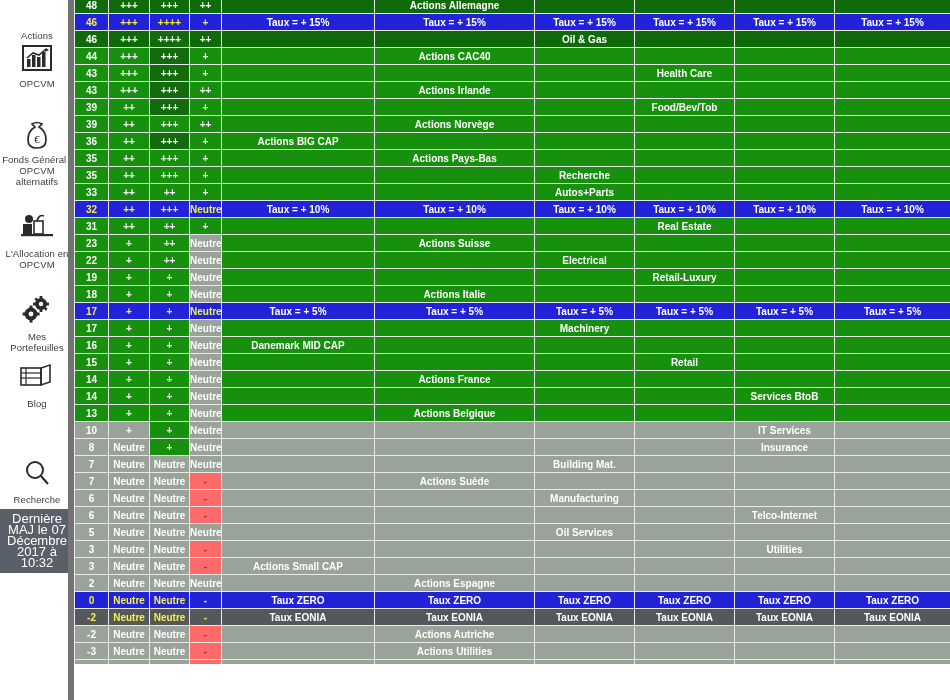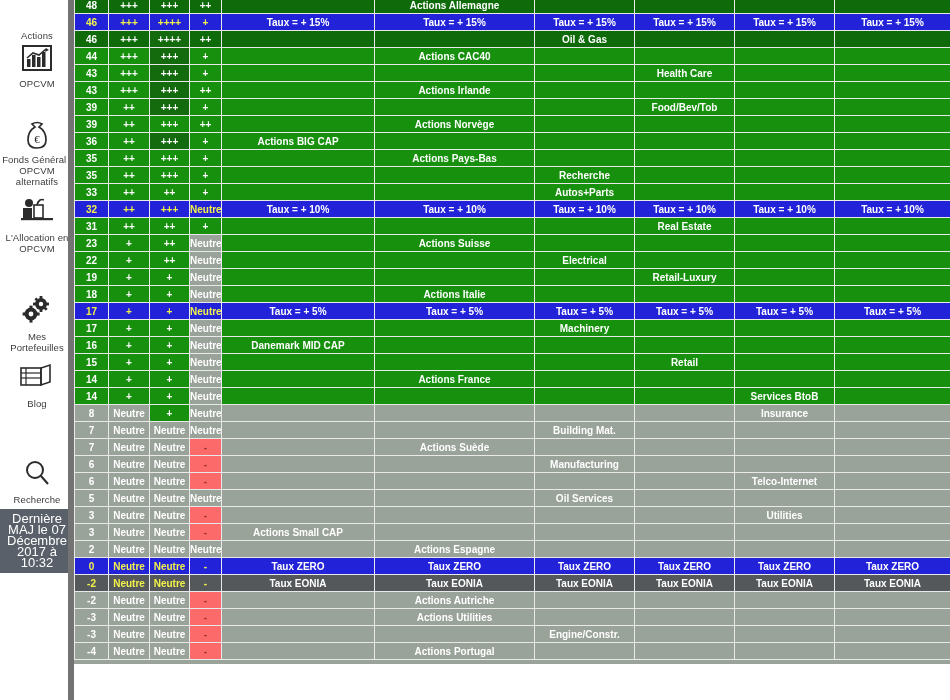--- a/index.html
+++ b/index.html
@@ -143,21 +143,21 @@
     <div class="nav-item" style="top:118px">
       <span class="nav-ico">
         <svg width="34" height="34" viewBox="0 0 34 34">
           <path d="M12 6 q5 -3 10 0 l-3 3 q7 4 7 13 q0 8 -9 8 q-9 0 -9 -8 q0 -9 7 -13 z" fill="none" stroke="#2b2b2b" stroke-width="1.7"></path>
           <text x="17" y="25" font-size="11" font-family="'Liberation Serif',serif" fill="#2b2b2b" text-anchor="middle">€</text>
         </svg>
       </span>
       <span class="nav-lbl">Fonds Général : OPCVM alternatifs</span>
     </div>
 
-    <div class="nav-item" style="top:196px">
+    <div class="nav-item" style="top:212px">
       <span class="nav-ico">
         <svg width="40" height="30" viewBox="0 0 40 30">
           <rect x="4" y="22" width="32" height="2.2" fill="#2b2b2b"></rect>
           <rect x="6" y="12" width="9" height="10" fill="#2b2b2b"></rect>
           <rect x="17" y="9" width="9" height="13" fill="none" stroke="#2b2b2b" stroke-width="1.6"></rect>
           <circle cx="12" cy="7" r="4" fill="#2b2b2b"></circle>
           <path d="M20 9 q2 -7 7 -5" fill="none" stroke="#2b2b2b" stroke-width="1.6"></path>
         </svg>
       </span>
       <span class="nav-lbl">L'Allocation en OPCVM</span>
@@ -510,20 +510,44 @@
             <td class="num g">+</td>
             <td class="num gray">Neutre</td>
             <td class="lbl g">&nbsp;</td>
             <td class="lbl g">&nbsp;</td>
             <td class="lbl g">&nbsp;</td>
             <td class="lbl g">&nbsp;</td>
             <td class="lbl g"><span class="u">Services BtoB</span></td>
             <td class="lbl g">&nbsp;</td>
           </tr>
           <tr>
+            <td class="num g">13</td>
+            <td class="num g">+</td>
+            <td class="num g">+</td>
+            <td class="num gray">Neutre</td>
+            <td class="lbl g">&nbsp;</td>
+            <td class="lbl g"><span class="u">Actions Belgique</span></td>
+            <td class="lbl g">&nbsp;</td>
+            <td class="lbl g">&nbsp;</td>
+            <td class="lbl g">&nbsp;</td>
+            <td class="lbl g">&nbsp;</td>
+          </tr>
+          <tr>
+            <td class="num gray">10</td>
+            <td class="num gray">+</td>
+            <td class="num g">+</td>
+            <td class="num gray">Neutre</td>
+            <td class="lbl gray">&nbsp;</td>
+            <td class="lbl gray">&nbsp;</td>
+            <td class="lbl gray">&nbsp;</td>
+            <td class="lbl gray">&nbsp;</td>
+            <td class="lbl gray"><span class="u">IT Services</span></td>
+            <td class="lbl gray">&nbsp;</td>
+          </tr>
+          <tr>
             <td class="num gray">8</td>
             <td class="num gray">Neutre</td>
             <td class="num g">+</td>
             <td class="num gray">Neutre</td>
             <td class="lbl gray">&nbsp;</td>
             <td class="lbl gray">&nbsp;</td>
             <td class="lbl gray">&nbsp;</td>
             <td class="lbl gray">&nbsp;</td>
             <td class="lbl gray"><span class="u">Insurance</span></td>
             <td class="lbl gray">&nbsp;</td>

